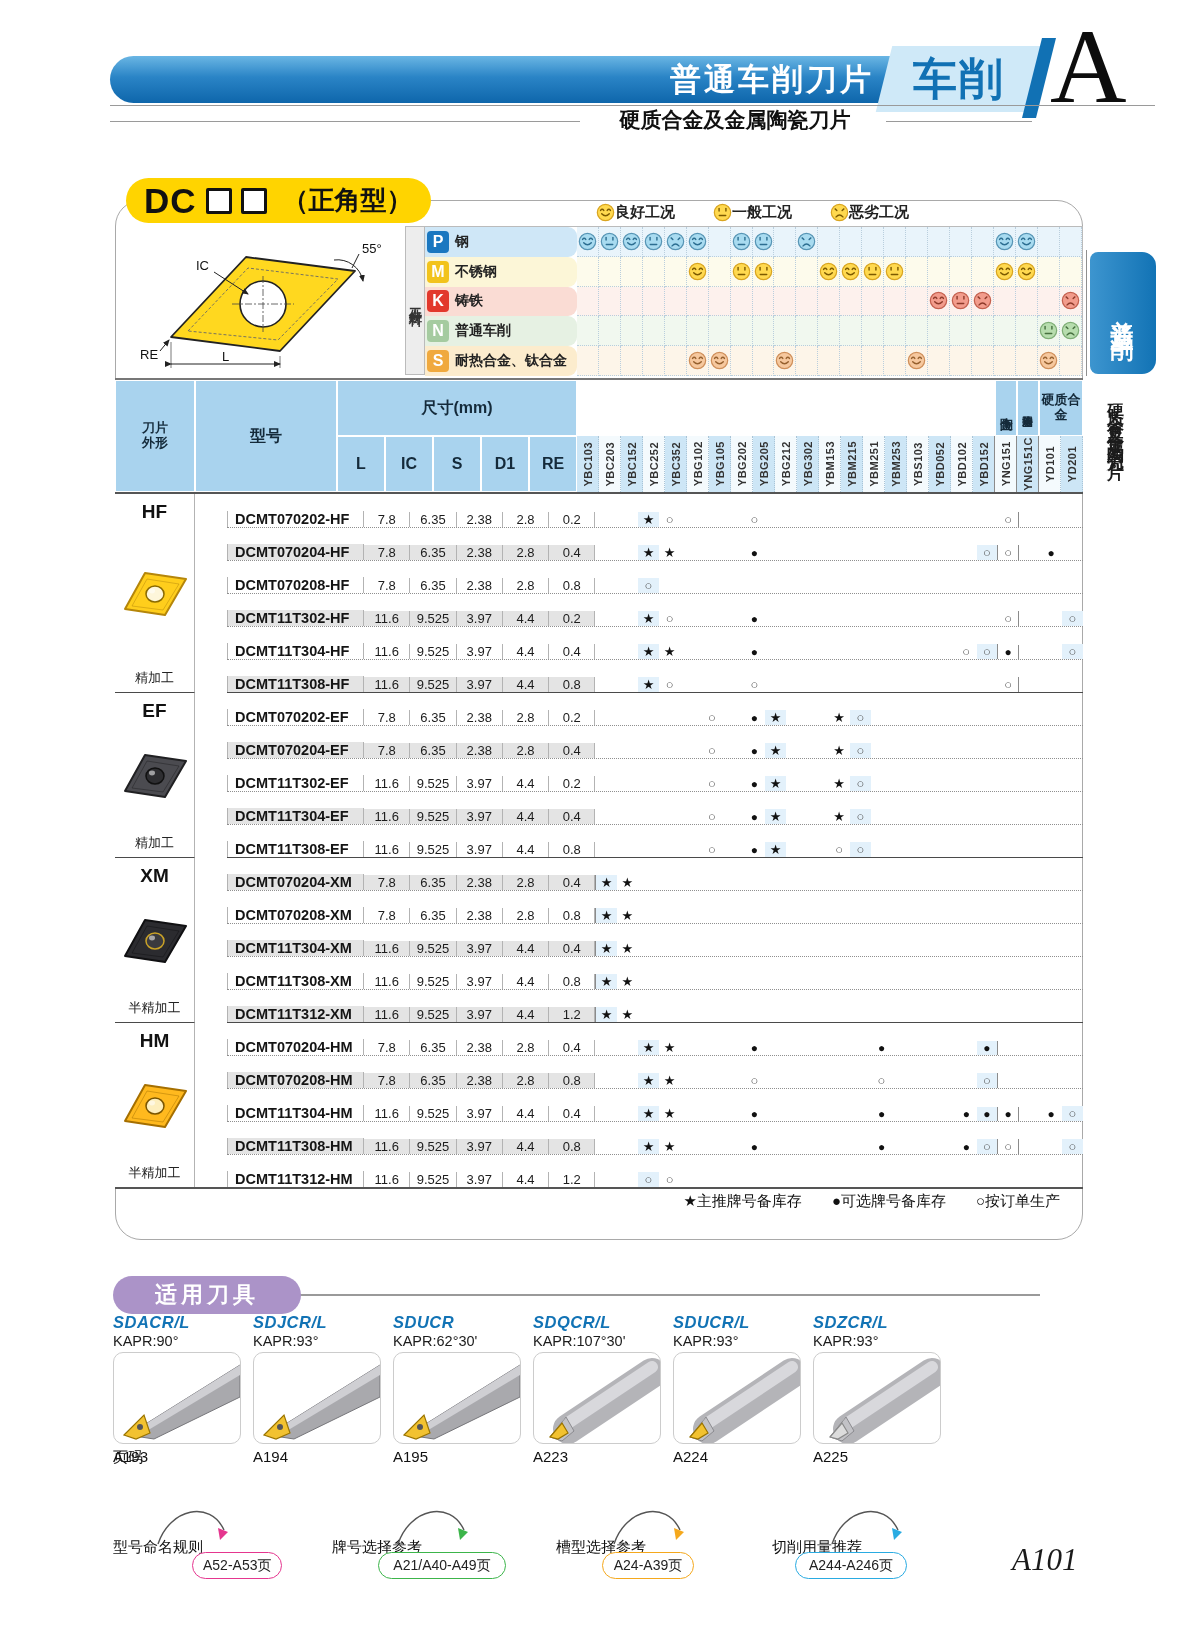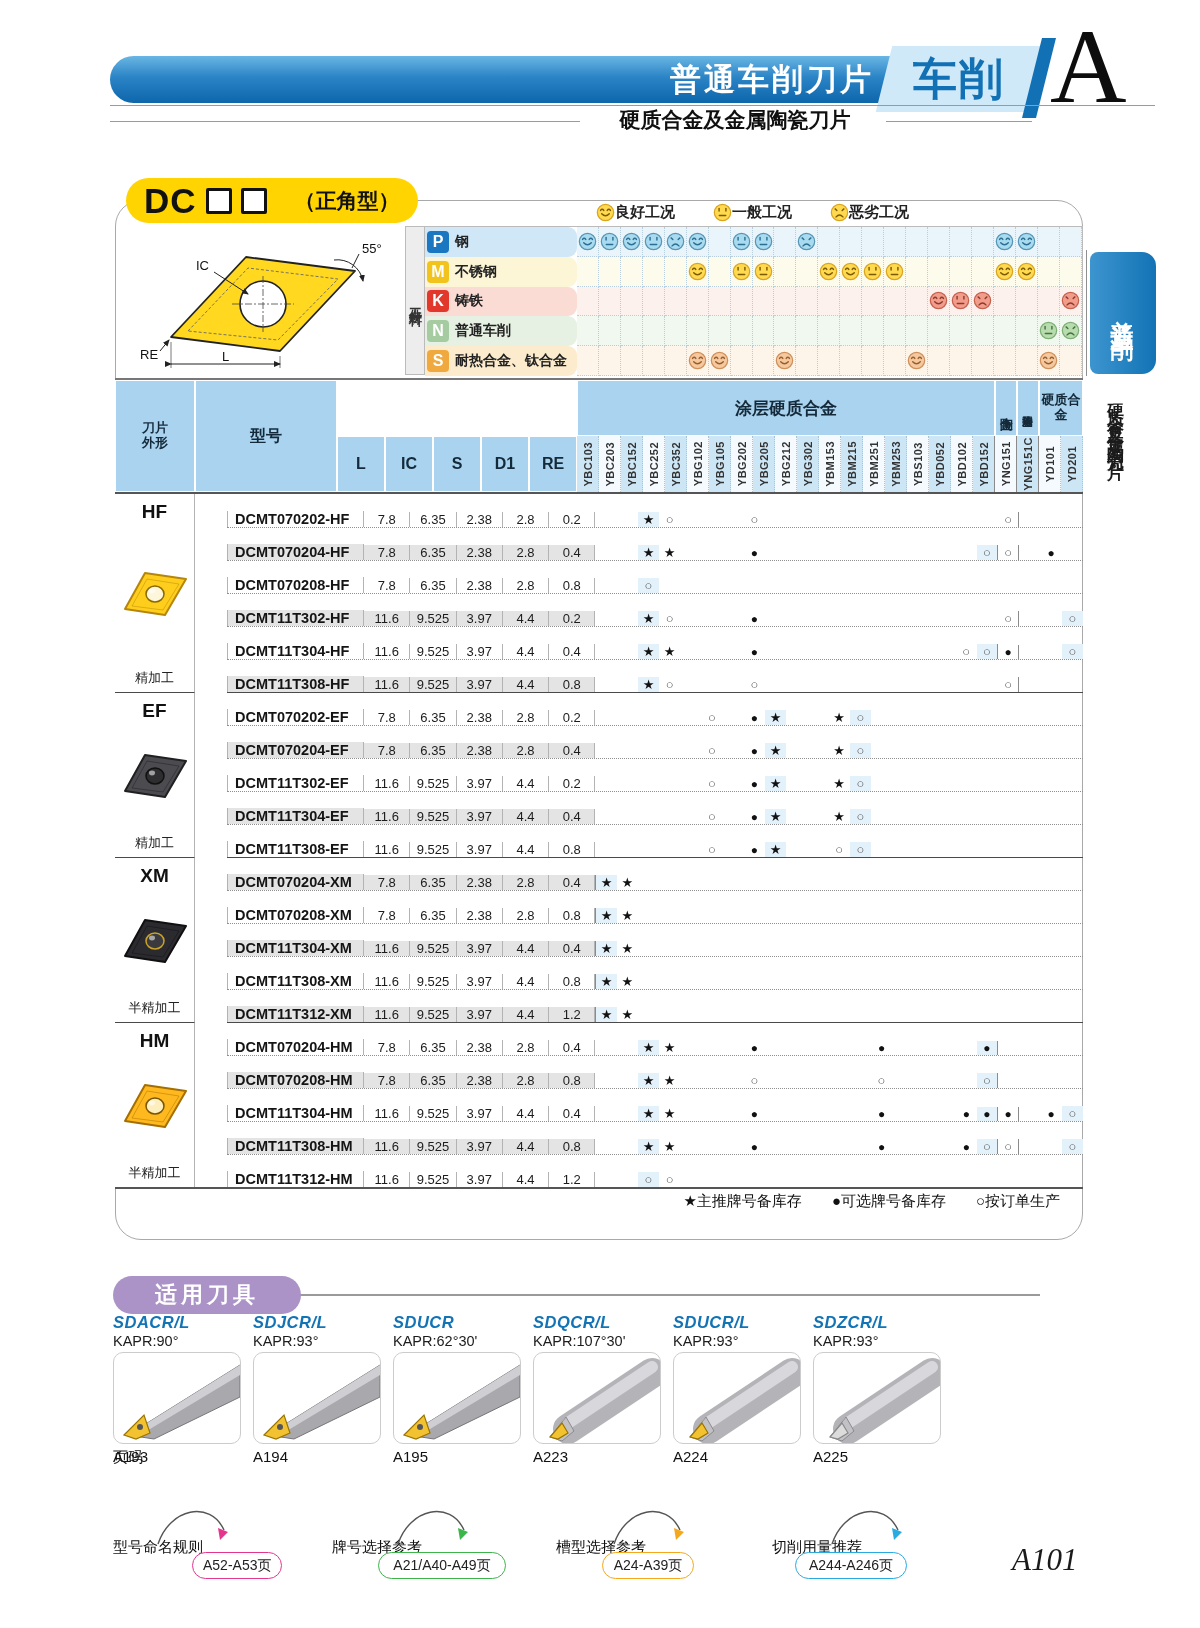--- a/index.html
+++ b/index.html
@@ -25,21 +25,21 @@
   .side-cap{left:1104px;top:390px;writing-mode:vertical-rl;text-orientation:upright;
     font-size:17px;font-weight:bold;color:#1b1b1b;letter-spacing:6px}
   .side-rule{left:1086px;top:250px;width:1px;height:126px;background:#8f8f8f}
   
   .frame{left:115px;top:200px;width:968px;height:1040px;border:1.5px solid #a9a9a9;border-radius:26px;box-sizing:border-box;background:#fff}
   
   .dc-pill{left:126px;top:178px;height:45px;border-radius:23px;background:#ffd400;display:flex;align-items:center;
     padding:0 18px;gap:4px;z-index:5}
   .dc-pill .code{font-size:35px;font-weight:bold;letter-spacing:1px}
   .dc-pill .sq{width:20px;height:20px;border:3px solid #111;background:#fff;border-radius:2px;display:inline-block;margin-left:5px}
-  .dc-pill .note{font-size:21px;font-weight:bold;margin-left:24px}
+  .dc-pill .note{font-size:26px;font-weight:bold;margin-left:12px}
   
   .legend{left:596px;top:201px;height:22px;display:flex;gap:38px;align-items:center;z-index:4}
   .leg-item{display:flex;align-items:center;font-size:15px;font-weight:bold;color:#222}
   .mat-side{left:405px;top:226px;width:20px;height:149px;background:#ededed;border:1px solid #bbb;box-sizing:border-box;
     display:flex;align-items:center;justify-content:center}
   .mat-side span{writing-mode:vertical-rl;text-orientation:upright;font-size:13px;font-weight:bold;color:#333;letter-spacing:2px}
   .mat-grid{left:425px;top:226px;width:658px;height:149px;border-top:1px solid #bbb;border-right:1px solid #bbb;box-sizing:border-box}
   .mat-row{display:flex;height:29.8px;box-sizing:border-box}
   .mat-band{width:152px;display:flex;align-items:center;gap:6px;border-radius:0 9px 9px 0;box-sizing:border-box;padding-left:2px}
   .mat-badge{width:22px;height:22px;border-radius:4px;display:flex;align-items:center;justify-content:center;
@@ -629,21 +629,21 @@
       </div>
       <div class="mat-cell" style="background: rgb(253, 245, 233);"></div>
     </div>
   </div>
 
 <div class="abs" id="tbl">
   <div id="tbl-head">
     <div class="hd small" style="grid-column:1;grid-row:1/3;white-space:pre-line">刀片
 外形</div>
     <div class="hd" style="grid-column:2;grid-row:1/3">型号</div>
-    <div class="hd" style="grid-column:8/27;grid-row:1;font-size:17px">涂层硬质合金</div>
+    <div class="hd" style="grid-column:3/8;grid-row:1">尺寸(mm)</div>
     <div class="hd vert" style="grid-column:27;grid-row:1">
       <span>金陶</span>
       </div>
     <div class="hd vert4" style="grid-column:28;grid-row:1">
       <span>涂层金陶</span>
       </div>
     <div class="hd small" style="grid-column:29/31;grid-row:1">硬质合金</div>
     <div class="hd" style="grid-column:3;grid-row:2">L</div>
     <div class="hd" style="grid-column:4;grid-row:2">IC</div>
     <div class="hd" style="grid-column:5;grid-row:2">S</div>

